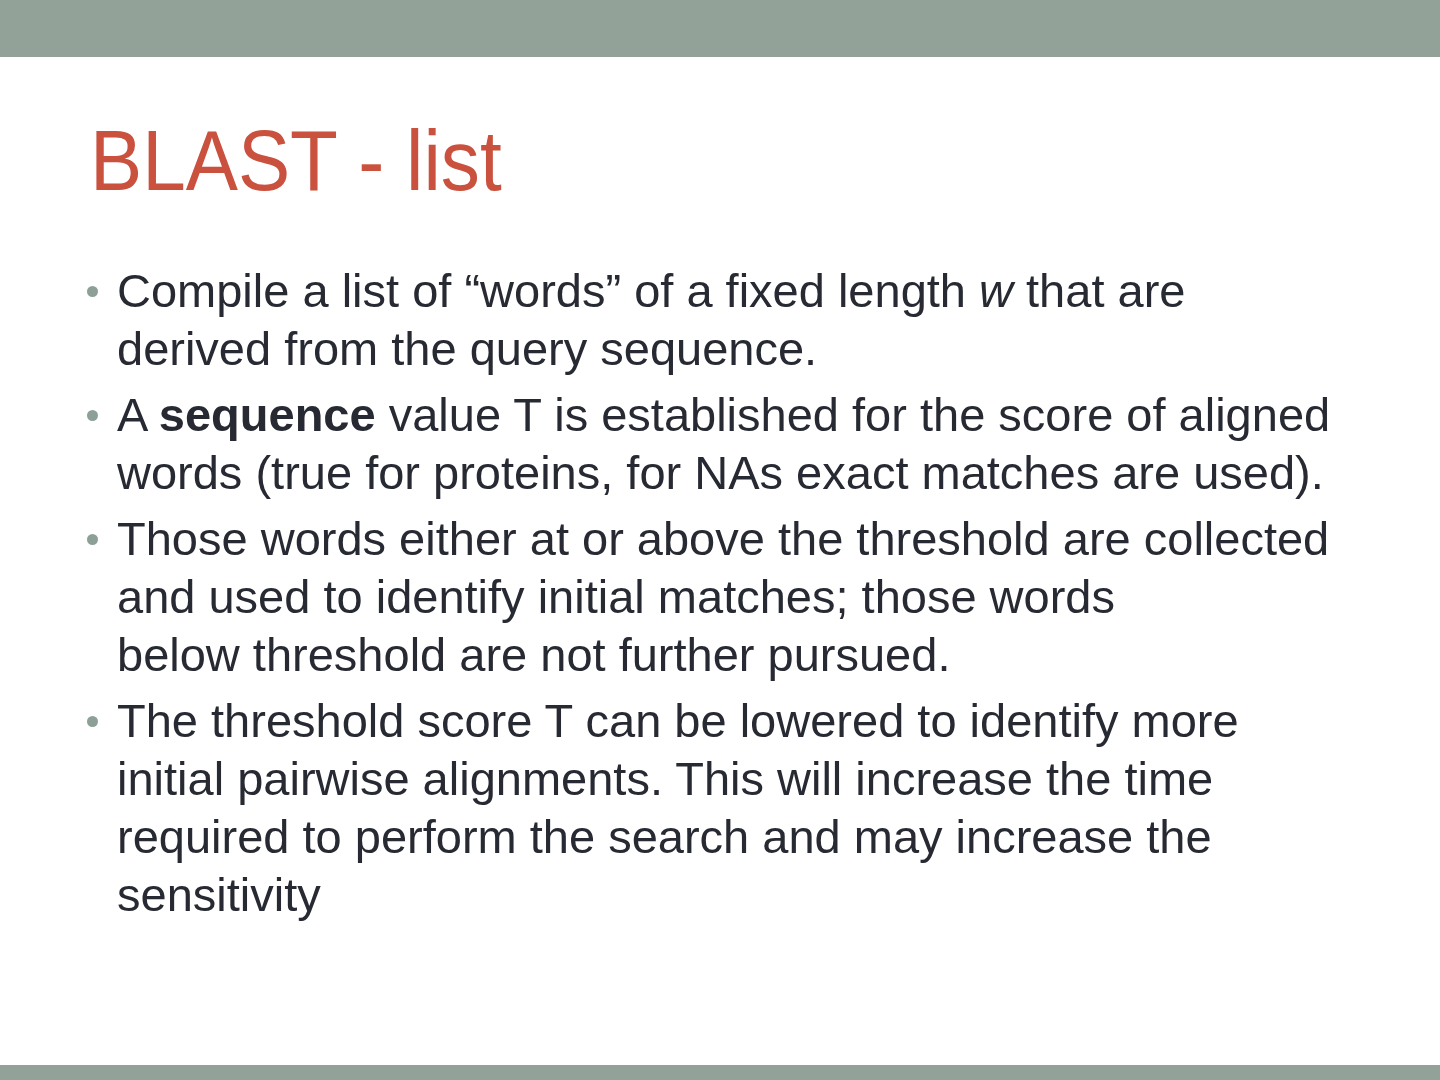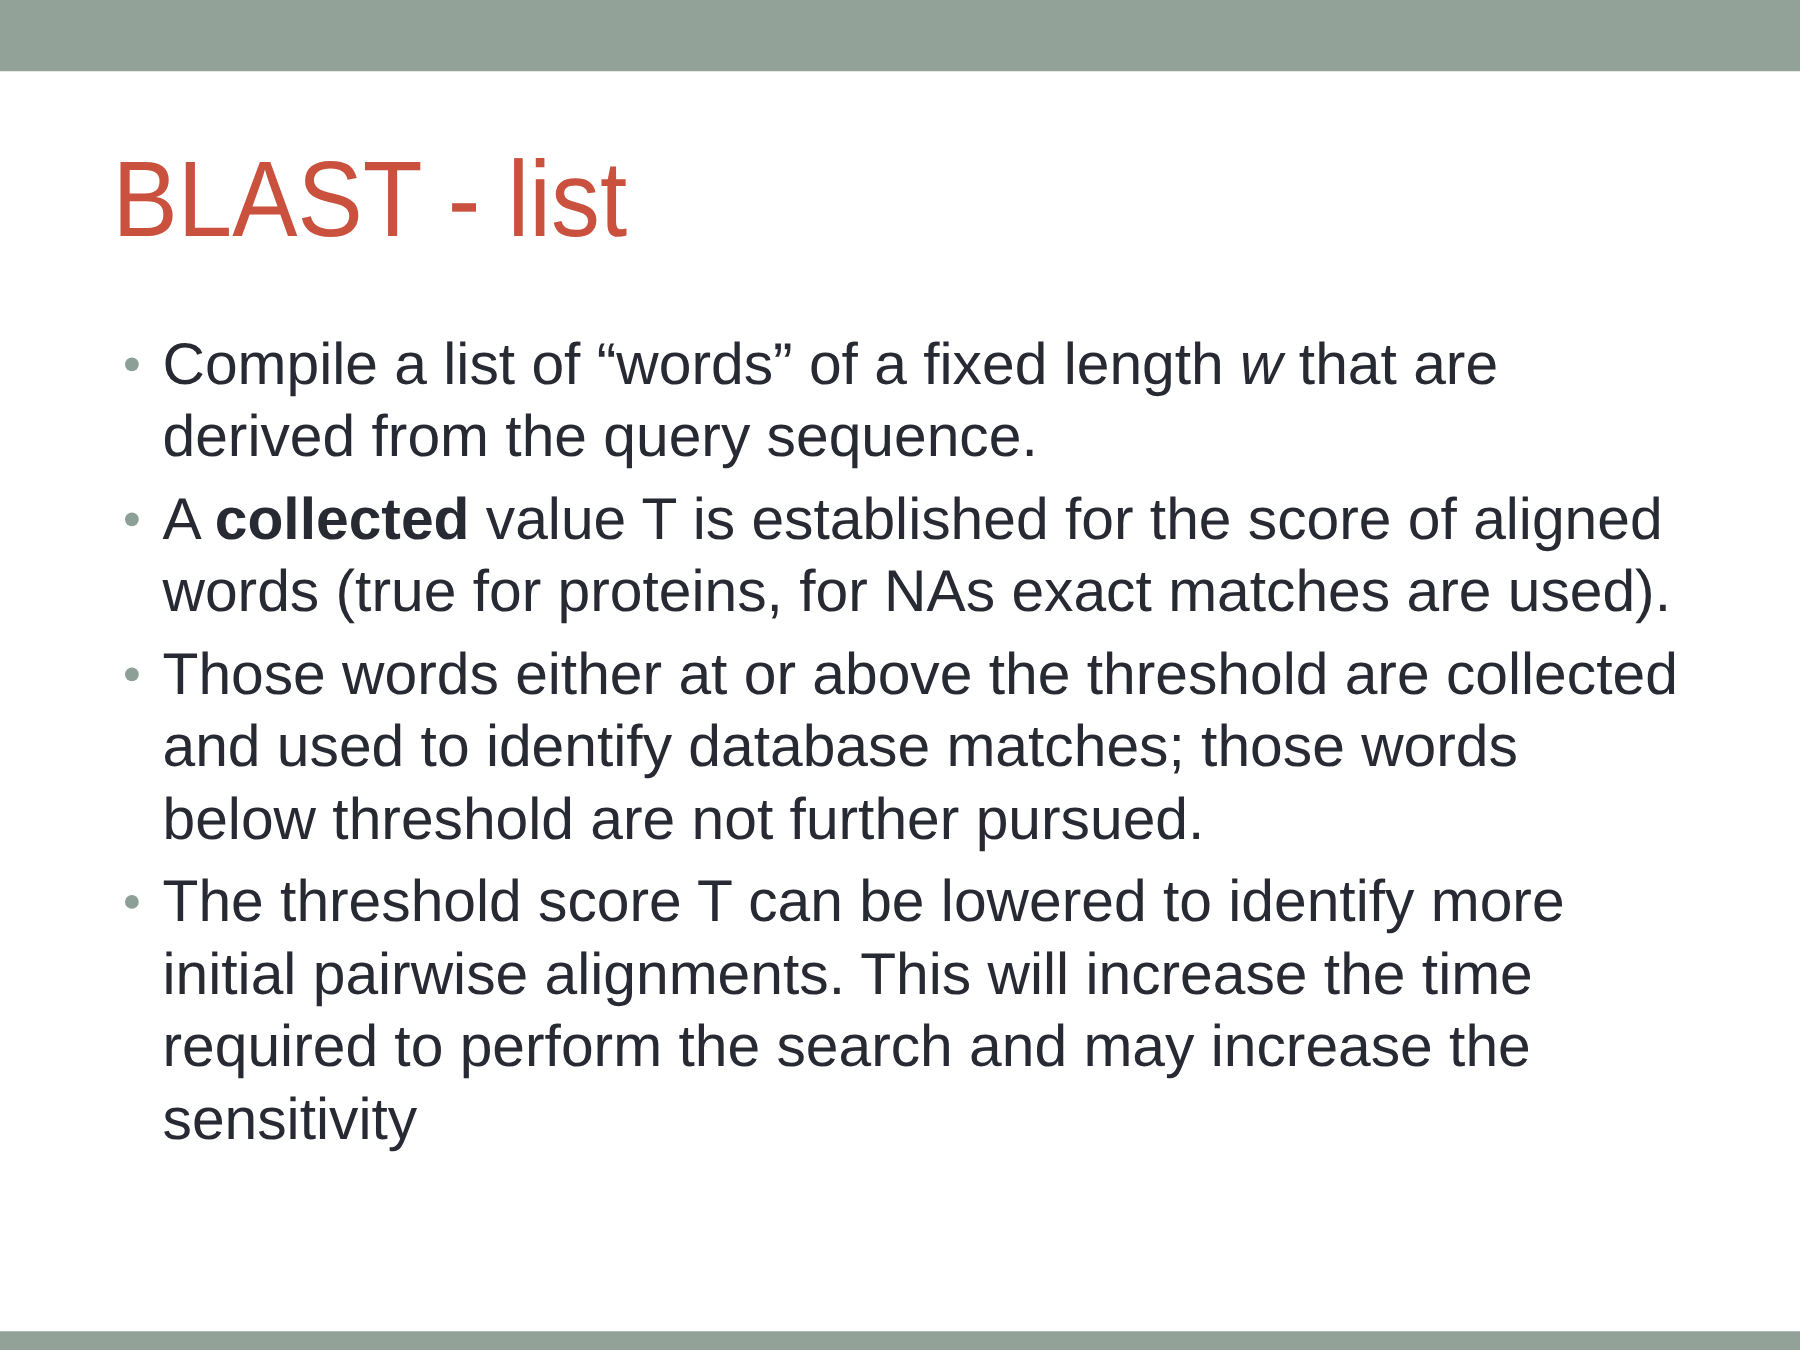--- a/index.html
+++ b/index.html
@@ -39,21 +39,21 @@
     font-weight: 400;
     line-height: 100px;
     color: var(--title-color, #C9513E);
     letter-spacing: 0px;
     transform: scaleX(0.91);
     transform-origin: left center;
     white-space: nowrap;
   }
   .bullets {
     position: absolute;
-    left: 100px;
+    left: 87px;
     top: 262px;
     width: 1262px;
     margin: 0;
     padding: 0;
     list-style: none;
   }
   .bullet {
     display: flex;
     align-items: flex-start;
     margin: 0 0 8px 0;
@@ -88,28 +88,28 @@
   <ul class="bullets">
     <li class="bullet">
       <span class="dot"></span>
       <span class="text"><span>Compile a list of “words” of a fixed length </span><em>w</em><span> that are
 derived from the query sequence.</span></span>
     </li>
 
 
     <li class="bullet">
       <span class="dot"></span>
-      <span class="text"><span>A </span><strong>collected</strong><span> value T is established for the score of aligned
+      <span class="text"><span>A </span><strong>sequence</strong><span> value T is established for the score of aligned
 words (true for proteins, for NAs exact matches are used).</span></span>
     </li>
 
     <li class="bullet">
       <span class="dot"></span>
       <span class="text"><span>Those words either at or above the threshold are collected
-and used to identify database matches; those words
+and used to identify initial matches; those words
 below threshold are not further pursued.</span></span>
     </li>
 
     <li class="bullet">
       <span class="dot"></span>
       <span class="text"><span>The threshold score T can be lowered to identify more
 initial pairwise alignments. This will increase the time
 required to perform the search and may increase the
 sensitivity</span></span>
     </li>

